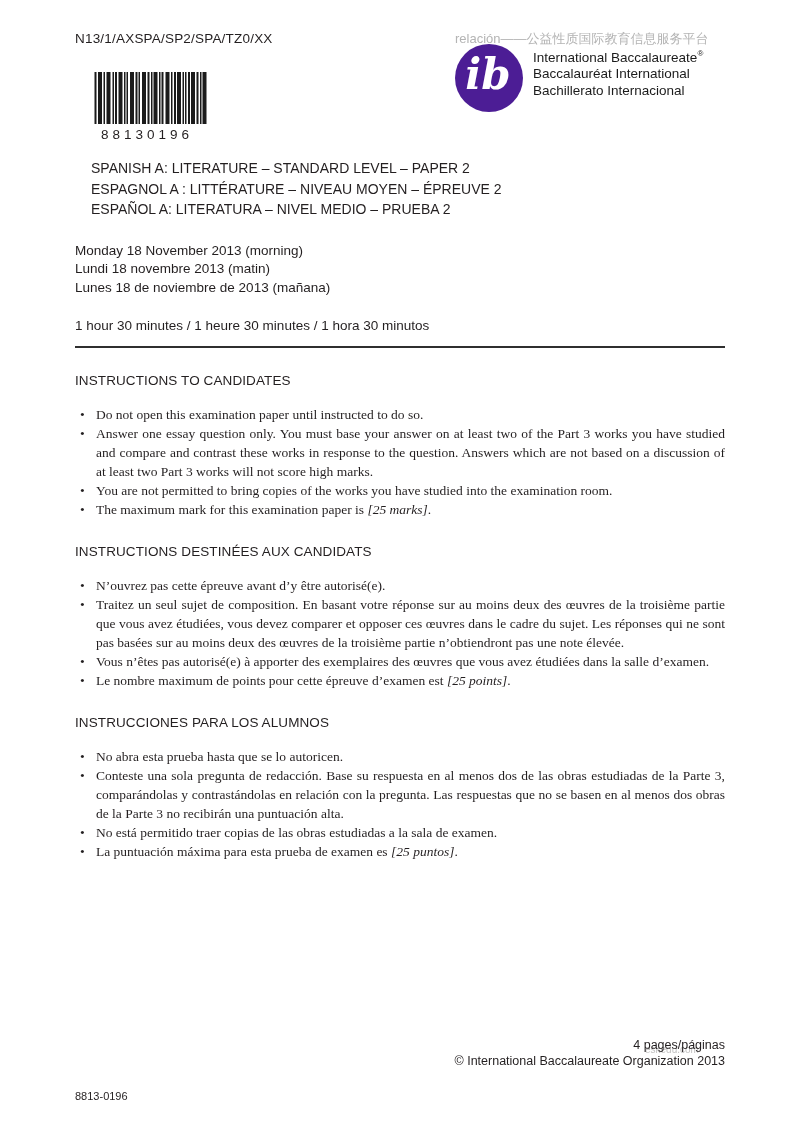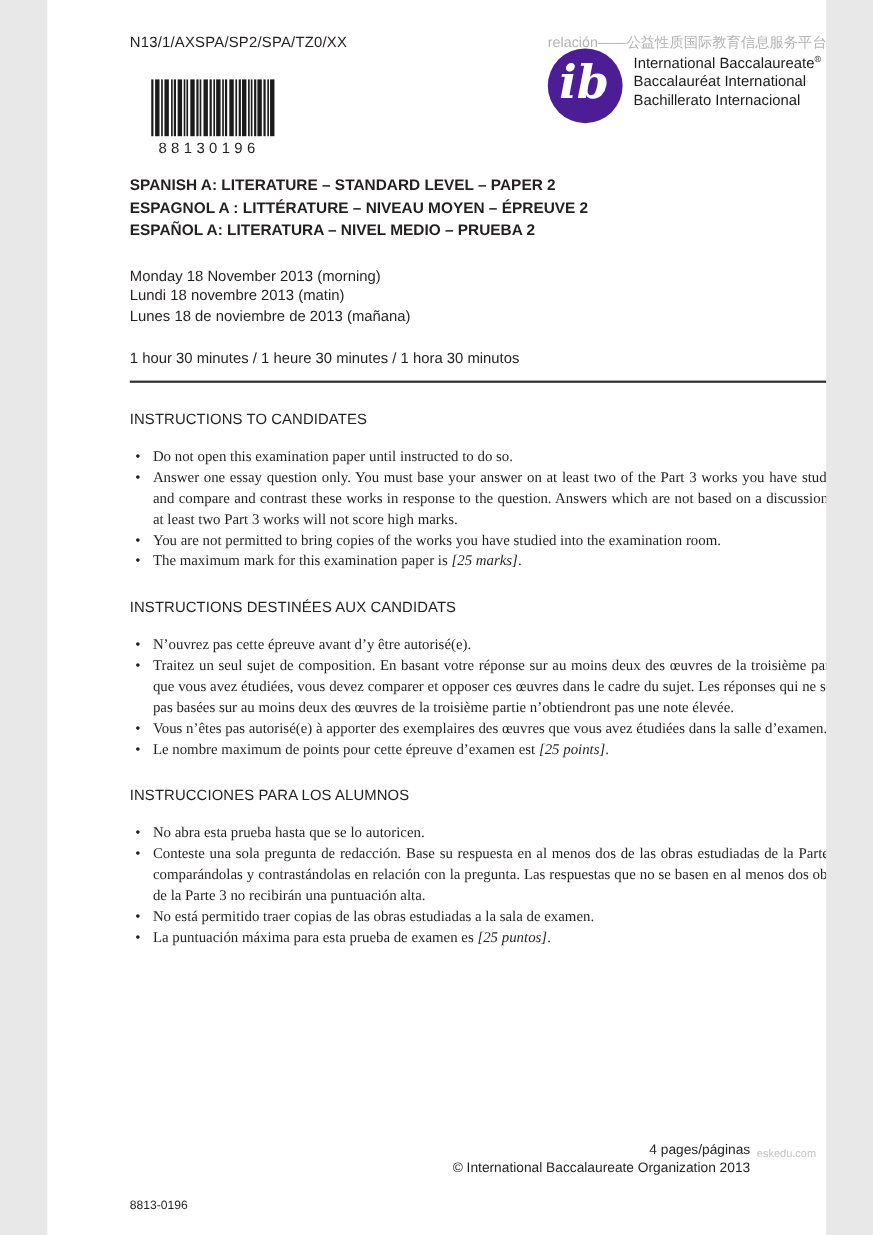--- a/index.html
+++ b/index.html
@@ -1,17 +1,17 @@
 <!DOCTYPE html>
 <html><head>
 <meta charset="utf-8">
 <style>
   html, body { margin:0; padding:0; background:#e8e8e8; }
   .page {
-    position:relative; width:708px; height:1123px; margin:0 auto;
+    position:relative; width:794px; height:1123px; margin:0 auto;
     background:#ffffff; color:#231f20; overflow:hidden;
     font-family:"Liberation Sans", sans-serif;
   }
   
   .exam-code { position:absolute; left:75px; top:31px; font-size:13.5px; letter-spacing:0.2px; }
   .barcode-wrap { position:absolute; left:88px; top:72px; width:125px; }
   .barcode-svg { display:block; }
   .barcode-number { font-size:13.5px; letter-spacing:4px; margin-top:3px; padding-left:13px; }
   .cn-watermark { position:absolute; left:455px; top:30px; color:#b4b4b4; font-size:13px; white-space:nowrap; }
   .ib-logo-circle {
@@ -20,21 +20,21 @@
     display:flex; align-items:center; justify-content:center;
   }
   .ib-monogram {
     color:#ffffff; font-family:"DejaVu Serif", serif; font-style:italic; font-weight:bold;
     font-size:42px; line-height:1; transform:translate(-1px,-3px);
   }
   .logo-text { position:absolute; left:533px; top:46px; font-size:13.5px; line-height:16.5px; color:#1b1b1b; }
   .logo-text sup { font-size:8px; }
   
   .content { position:absolute; left:75px; top:158px; width:650px; }
-  .title-line { font-weight:bold; font-size:14px; line-height:20.5px; }
+  .title-line { font-weight:normal; font-size:14px; line-height:20.5px;margin-left:16px; }
   .date-block { margin-top:22px; font-size:13.5px; line-height:18.5px; }
   .duration { margin-top:21px; font-size:13.5px; }
   .rule { margin:13px 0 0 0; border:0; border-top:2px solid #2f2f2f; }
   .section-heading { margin:25px 0 0 0; font-size:13.5px; font-weight:normal; letter-spacing:0.1px; }
   ul.bullets { list-style:none; margin:17px 0 0 0; padding:0; font-size:13.5px; line-height:19px; }
   li.bullet { position:relative; padding-left:21px; text-align:justify;font-family:Liberation Serif, serif; }
   li.bullet::before { content:"\2022"; position:absolute; left:5px; }
   .em { font-style:italic; }
   
   .footer-code { position:absolute; left:75px; top:1090px; font-size:11px; }

